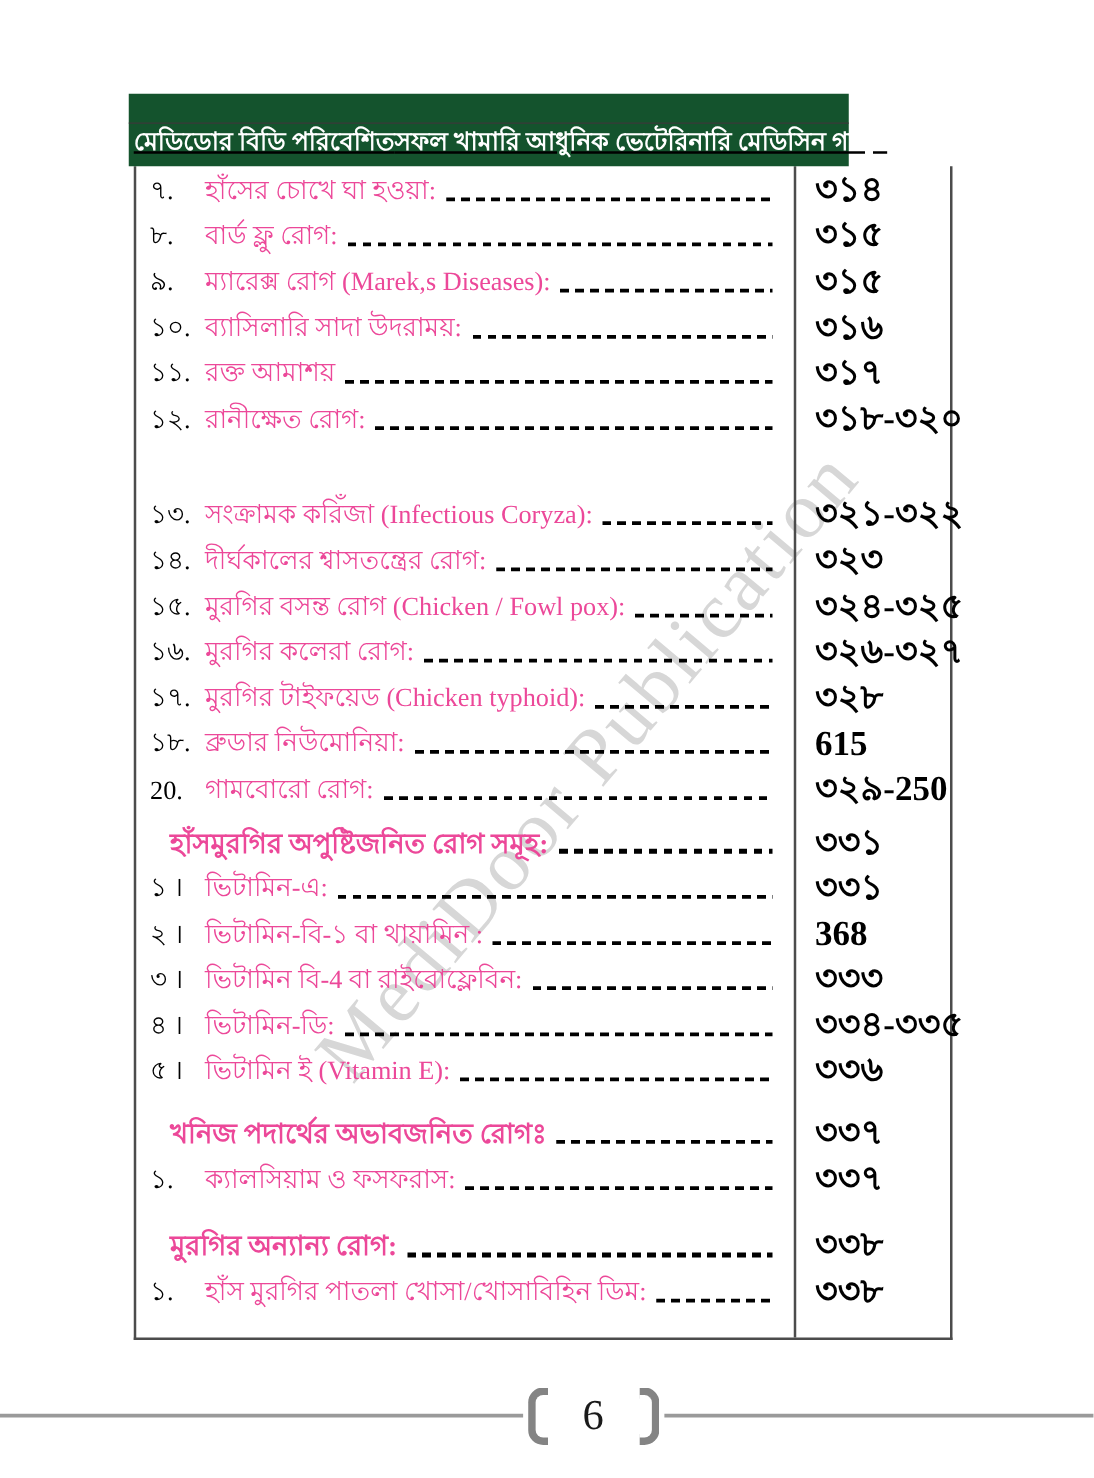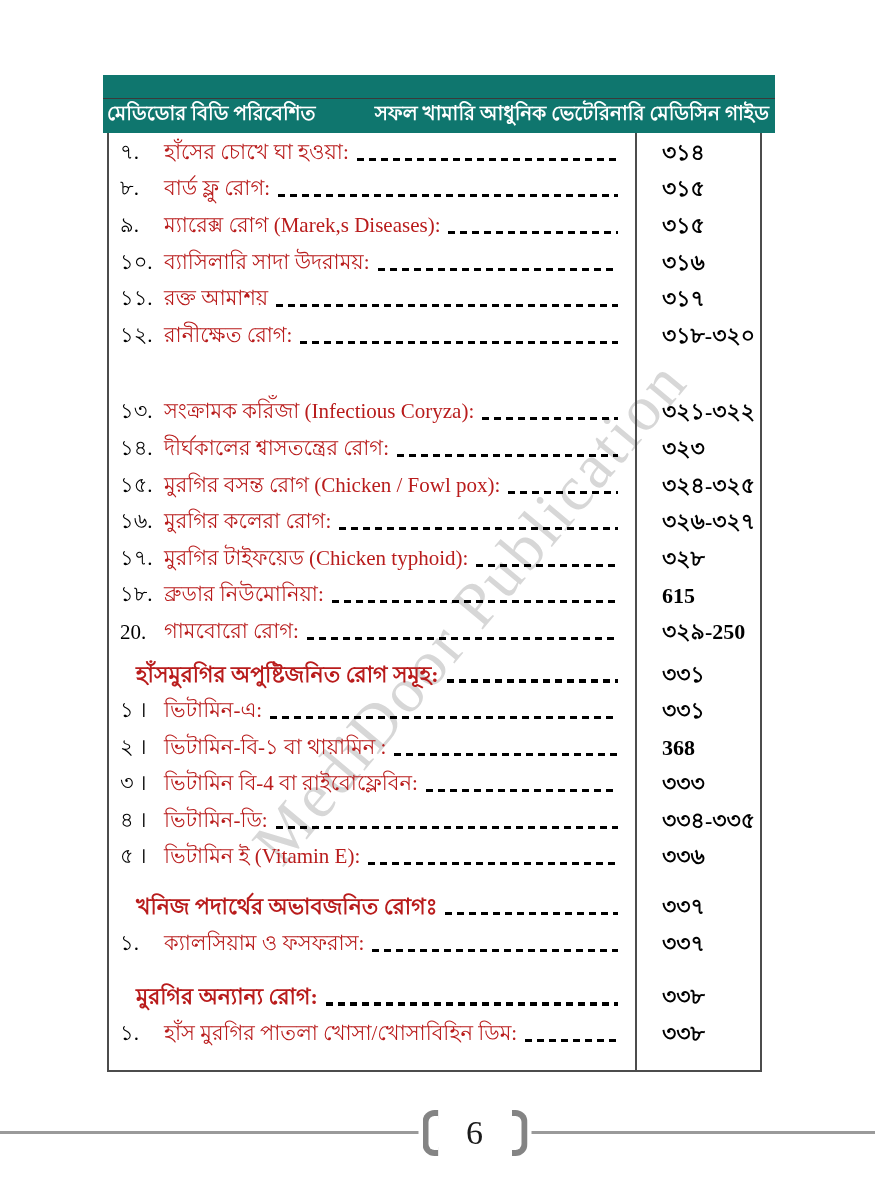--- a/index.html
+++ b/index.html
@@ -29,24 +29,25 @@
     color: #d7d7d7;
     white-space: nowrap;
     z-index: 0;
   }
 
   
   .header-bar {
     position: absolute;
     left: 103px;
     top: 75px;
-    width: 672px;
+    width: 576px;
     height: 58px;
-    background: #0f766e;
+    background: #14532d;
     z-index: 2;
+    text-decoration: underline;
   }
   .header-top-strip {
     height: 24px;
     border-bottom: 1px solid #3a3a3a;
   }
   .header-text-row {
     height: 33px;
     display: flex;
     justify-content: space-between;
     align-items: center;
@@ -95,35 +96,35 @@
   }
   .num {
     min-width: 44px;
     flex-shrink: 0;
     font-size: 21px;
     color: #000;
     white-space: nowrap;
   }
   .row .title {
     font-size: 21px;
-    color: #b91c1c;
+    color: #ec4899;
     white-space: nowrap;
     flex-shrink: 0;
   }
   .leader {
     flex: 1 1 auto;
     min-width: 12px;
     height: 3px;
     margin: 12px 2px 0 8px;
     background: repeating-linear-gradient(90deg, #000 0 7px, transparent 7px 12px);
   }
   .cell-page {
     flex: 1;
-    padding-left: 27px;
-    font-size: 22px;
+    padding-left: 17px;
+    font-size: 28px;
     font-weight: bold;
     color: #000;
     white-space: nowrap;
   }
   .row.section .cell-main { padding-left: 27px; }
   .row.section .title { font-weight: bold; font-size: 22px; }
   .row.section .leader { height: 3.5px; }
 
   
   .footer {

